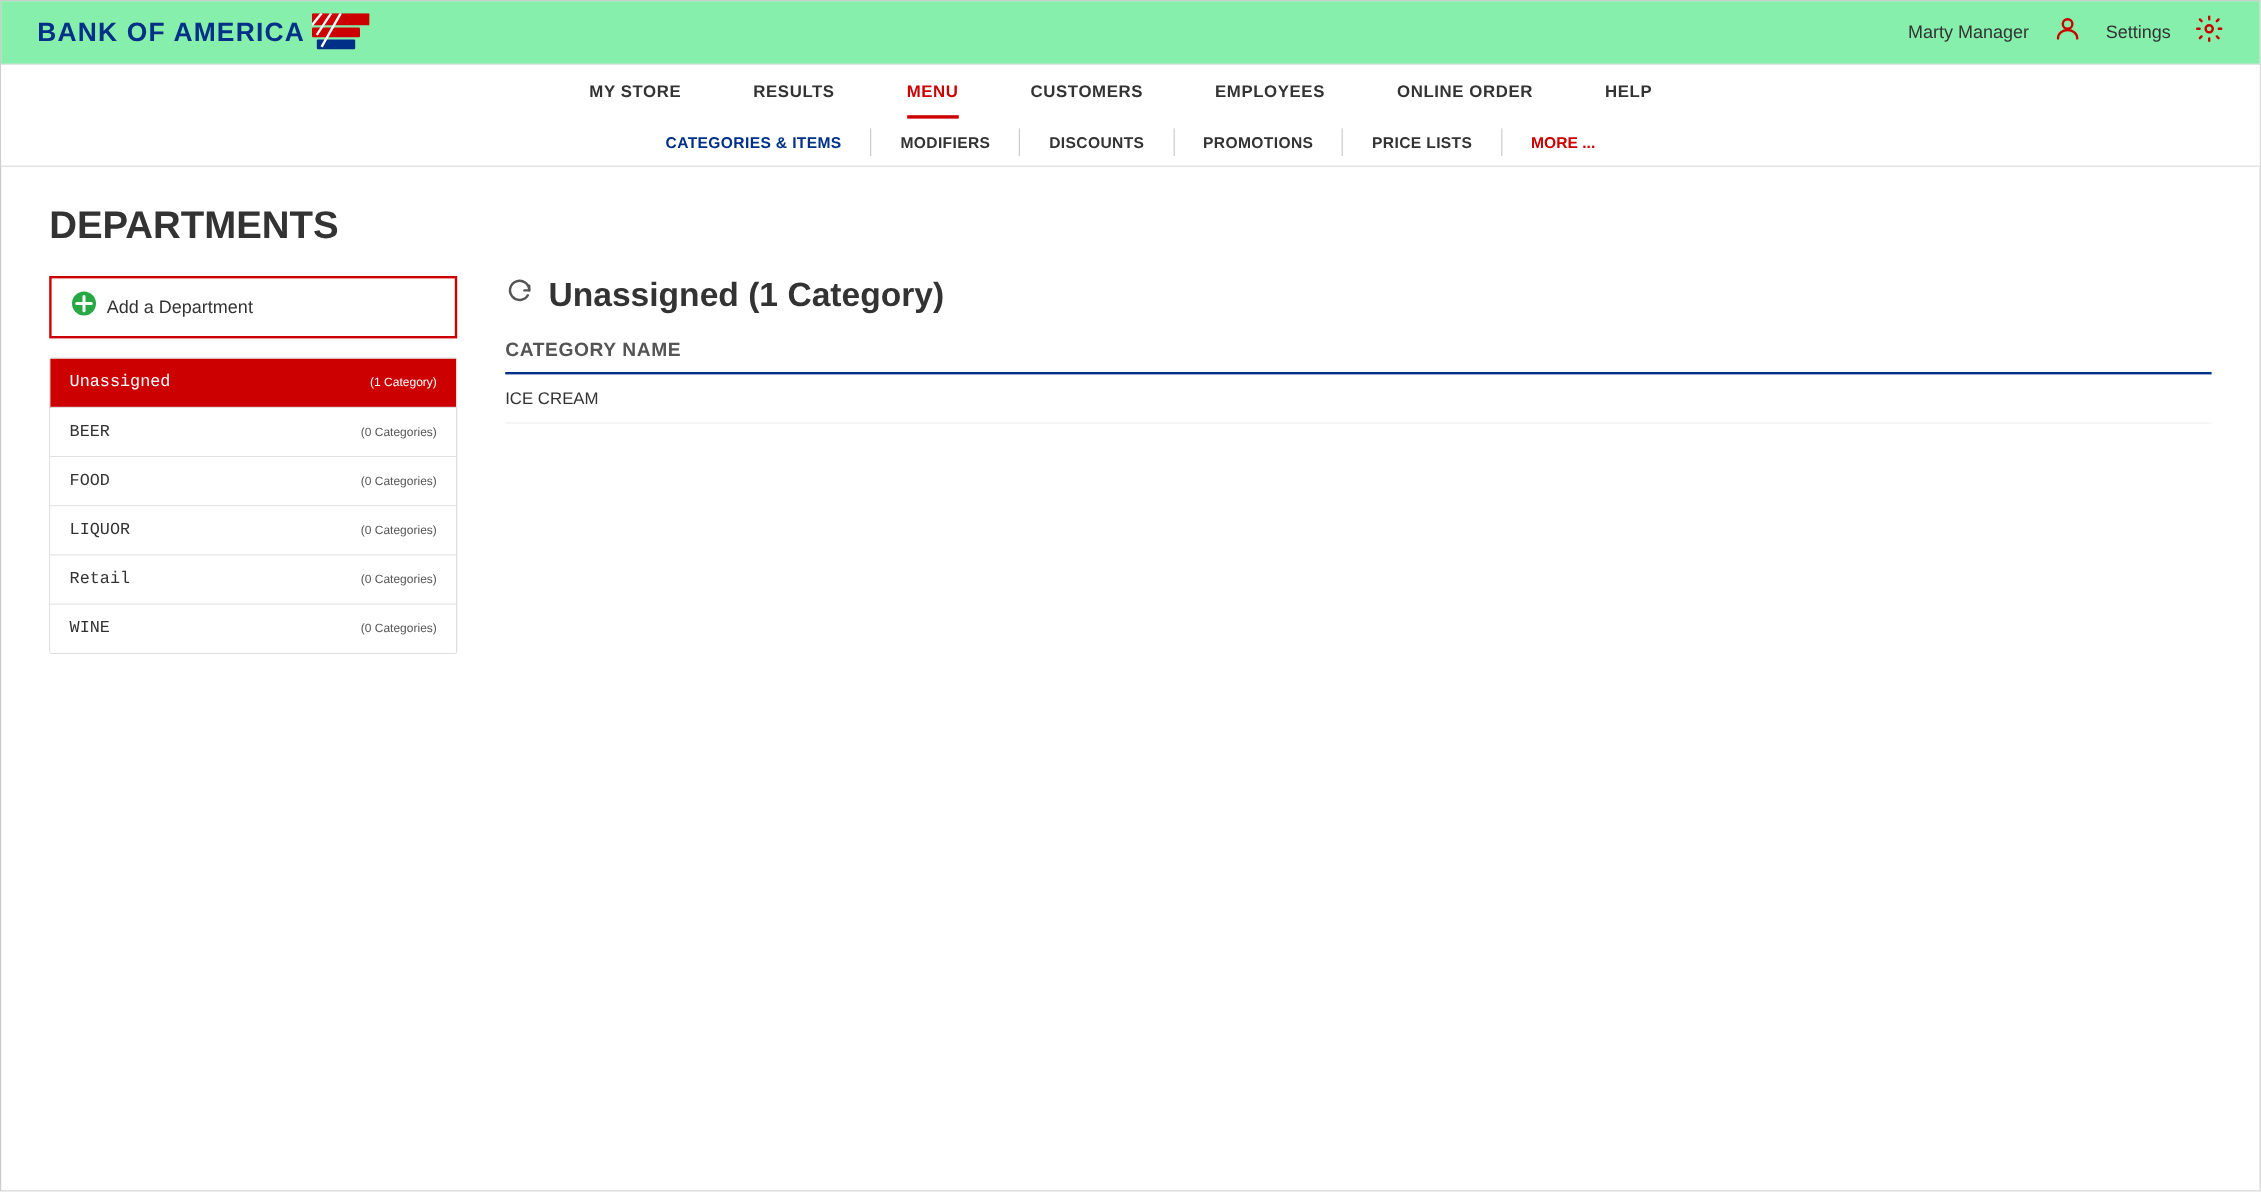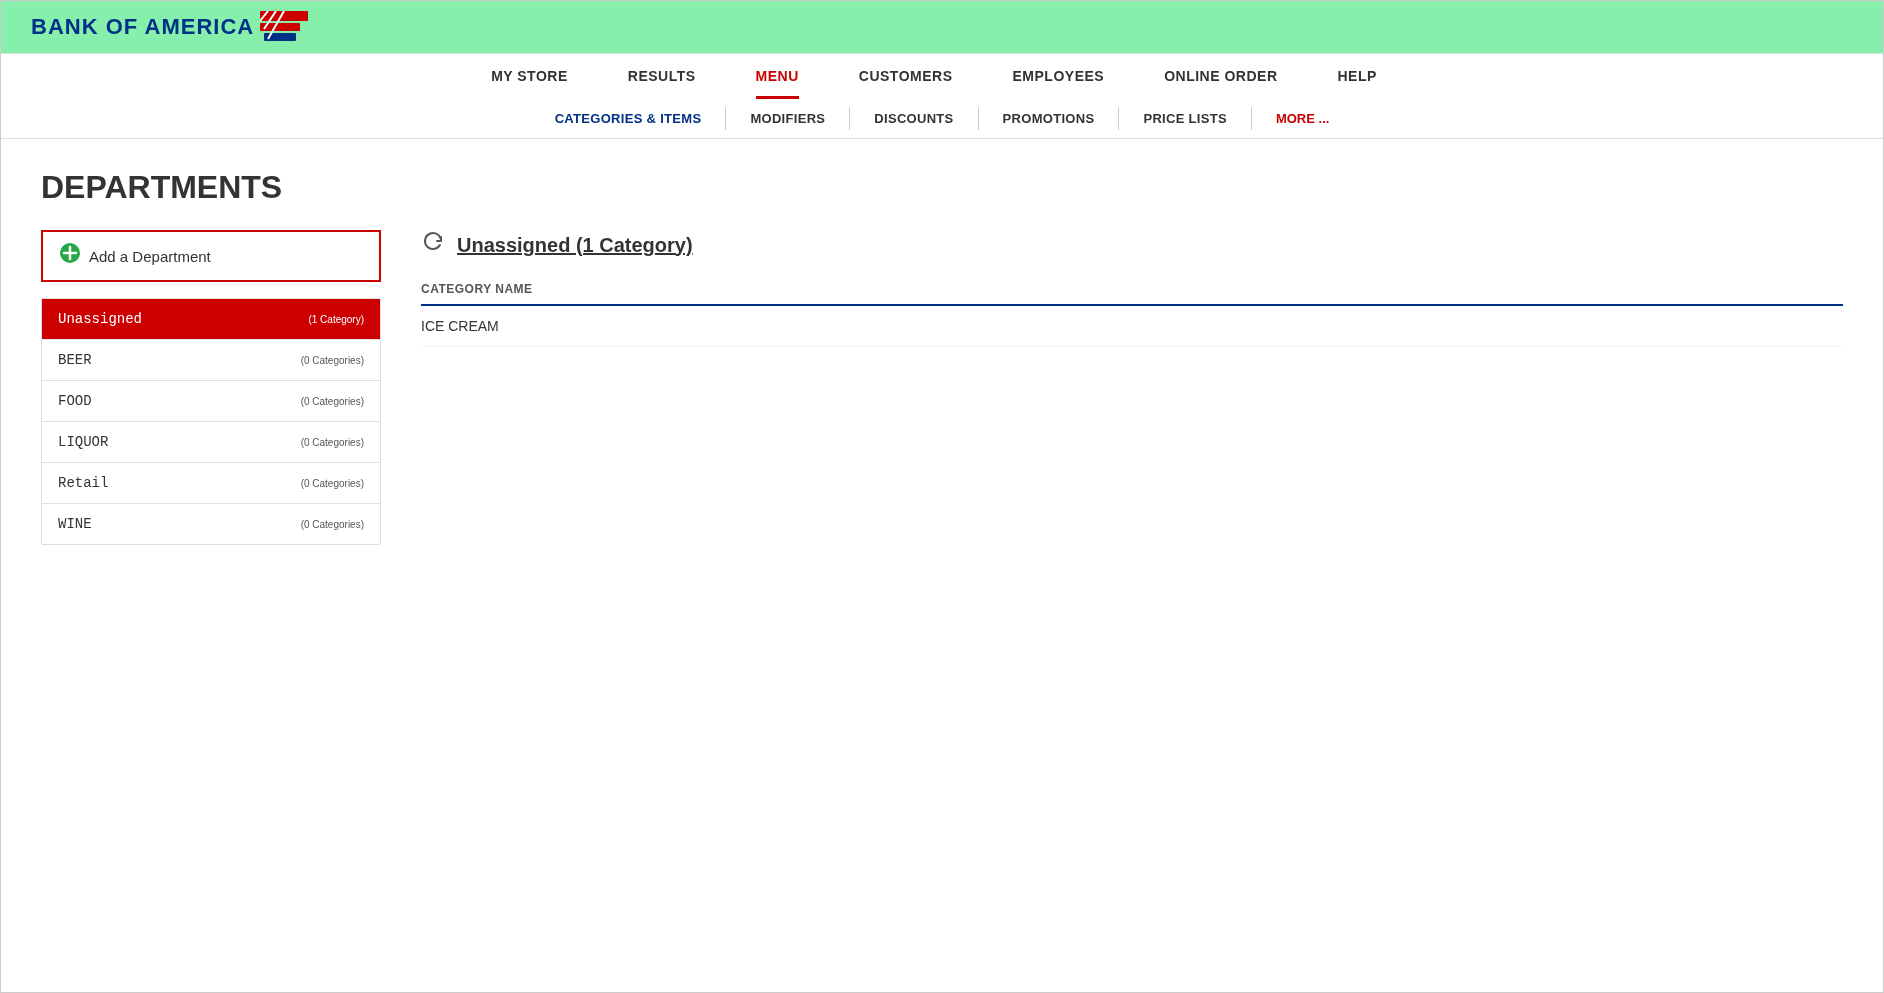--- a/index.html
+++ b/index.html
@@ -197,31 +197,30 @@
       align-items: center;
       gap: 12px;
       margin-bottom: 16px;
     }
     .refresh-icon {
       font-size: 22px;
       color: #555;
       cursor: pointer;
     }
     .right-panel-title {
-      font-size: 20px;
-      font-weight: bold;
-      color: #333;
-      text-decoration: underline;
+      font-size: 28px;
+      font-weight: bold;
+      color: #333;
     }
     .category-table {
       width: 100%;
       border-collapse: collapse;
     }
     .category-table thead tr th {
-      font-size: 12px;
+      font-size: 16px;
       font-weight: bold;
       color: #555;
       text-transform: uppercase;
       letter-spacing: 0.5px;
       padding: 6px 0 8px 0;
       text-align: left;
       border-bottom: 2px solid #003087;
     }
     .category-table tbody tr td {
       font-size: 14px;
@@ -251,20 +250,36 @@
       <svg class="boa-flag-svg" viewBox="0 0 48 32" xmlns="http://www.w3.org/2000/svg">
 
         <rect x="0" y="0" width="48" height="10" fill="#c00" rx="1"></rect>
         <rect x="0" y="12" width="40" height="8" fill="#cc0000" rx="1"></rect>
         <rect x="4" y="22" width="32" height="8" fill="#003087" rx="1"></rect>
 
         <line x1="8" y1="0" x2="0" y2="10" stroke="white" stroke-width="2"></line>
         <line x1="16" y1="0" x2="4" y2="18" stroke="white" stroke-width="2"></line>
         <line x1="24" y1="0" x2="8" y2="28" stroke="white" stroke-width="2"></line>
       </svg>
+    </div>
+    <div class="header-right">
+      <span class="user-name">Marty Manager</span>
+      <span class="user-icon">
+        <svg width="24" height="24" viewBox="0 0 24 24" fill="none" xmlns="http://www.w3.org/2000/svg">
+          <circle cx="12" cy="8" r="4" stroke="#c00" stroke-width="2" fill="none"></circle>
+          <path d="M4 20c0-4 3.6-7 8-7s8 3 8 7" stroke="#c00" stroke-width="2" fill="none" stroke-linecap="round"></path>
+        </svg>
+      </span>
+      <span class="settings-label">Settings</span>
+      <span class="gear-icon">
+        <svg width="24" height="24" viewBox="0 0 24 24" fill="none" xmlns="http://www.w3.org/2000/svg">
+          <circle cx="12" cy="12" r="3" stroke="#c00" stroke-width="2" fill="none"></circle>
+          <path d="M12 2v2M12 20v2M4.22 4.22l1.42 1.42M18.36 18.36l1.42 1.42M2 12h2M20 12h2M4.22 19.78l1.42-1.42M18.36 5.64l1.42-1.42" stroke="#c00" stroke-width="2" stroke-linecap="round"></path>
+        </svg>
+      </span>
     </div>
   </div>
 
   <div class="main-nav">
     <div class="main-nav-item">MY STORE</div>
     <div class="main-nav-item">RESULTS</div>
     <div class="main-nav-item active">MENU</div>
     <div class="main-nav-item">CUSTOMERS</div>
     <div class="main-nav-item">EMPLOYEES</div>
     <div class="main-nav-item">ONLINE ORDER</div>

